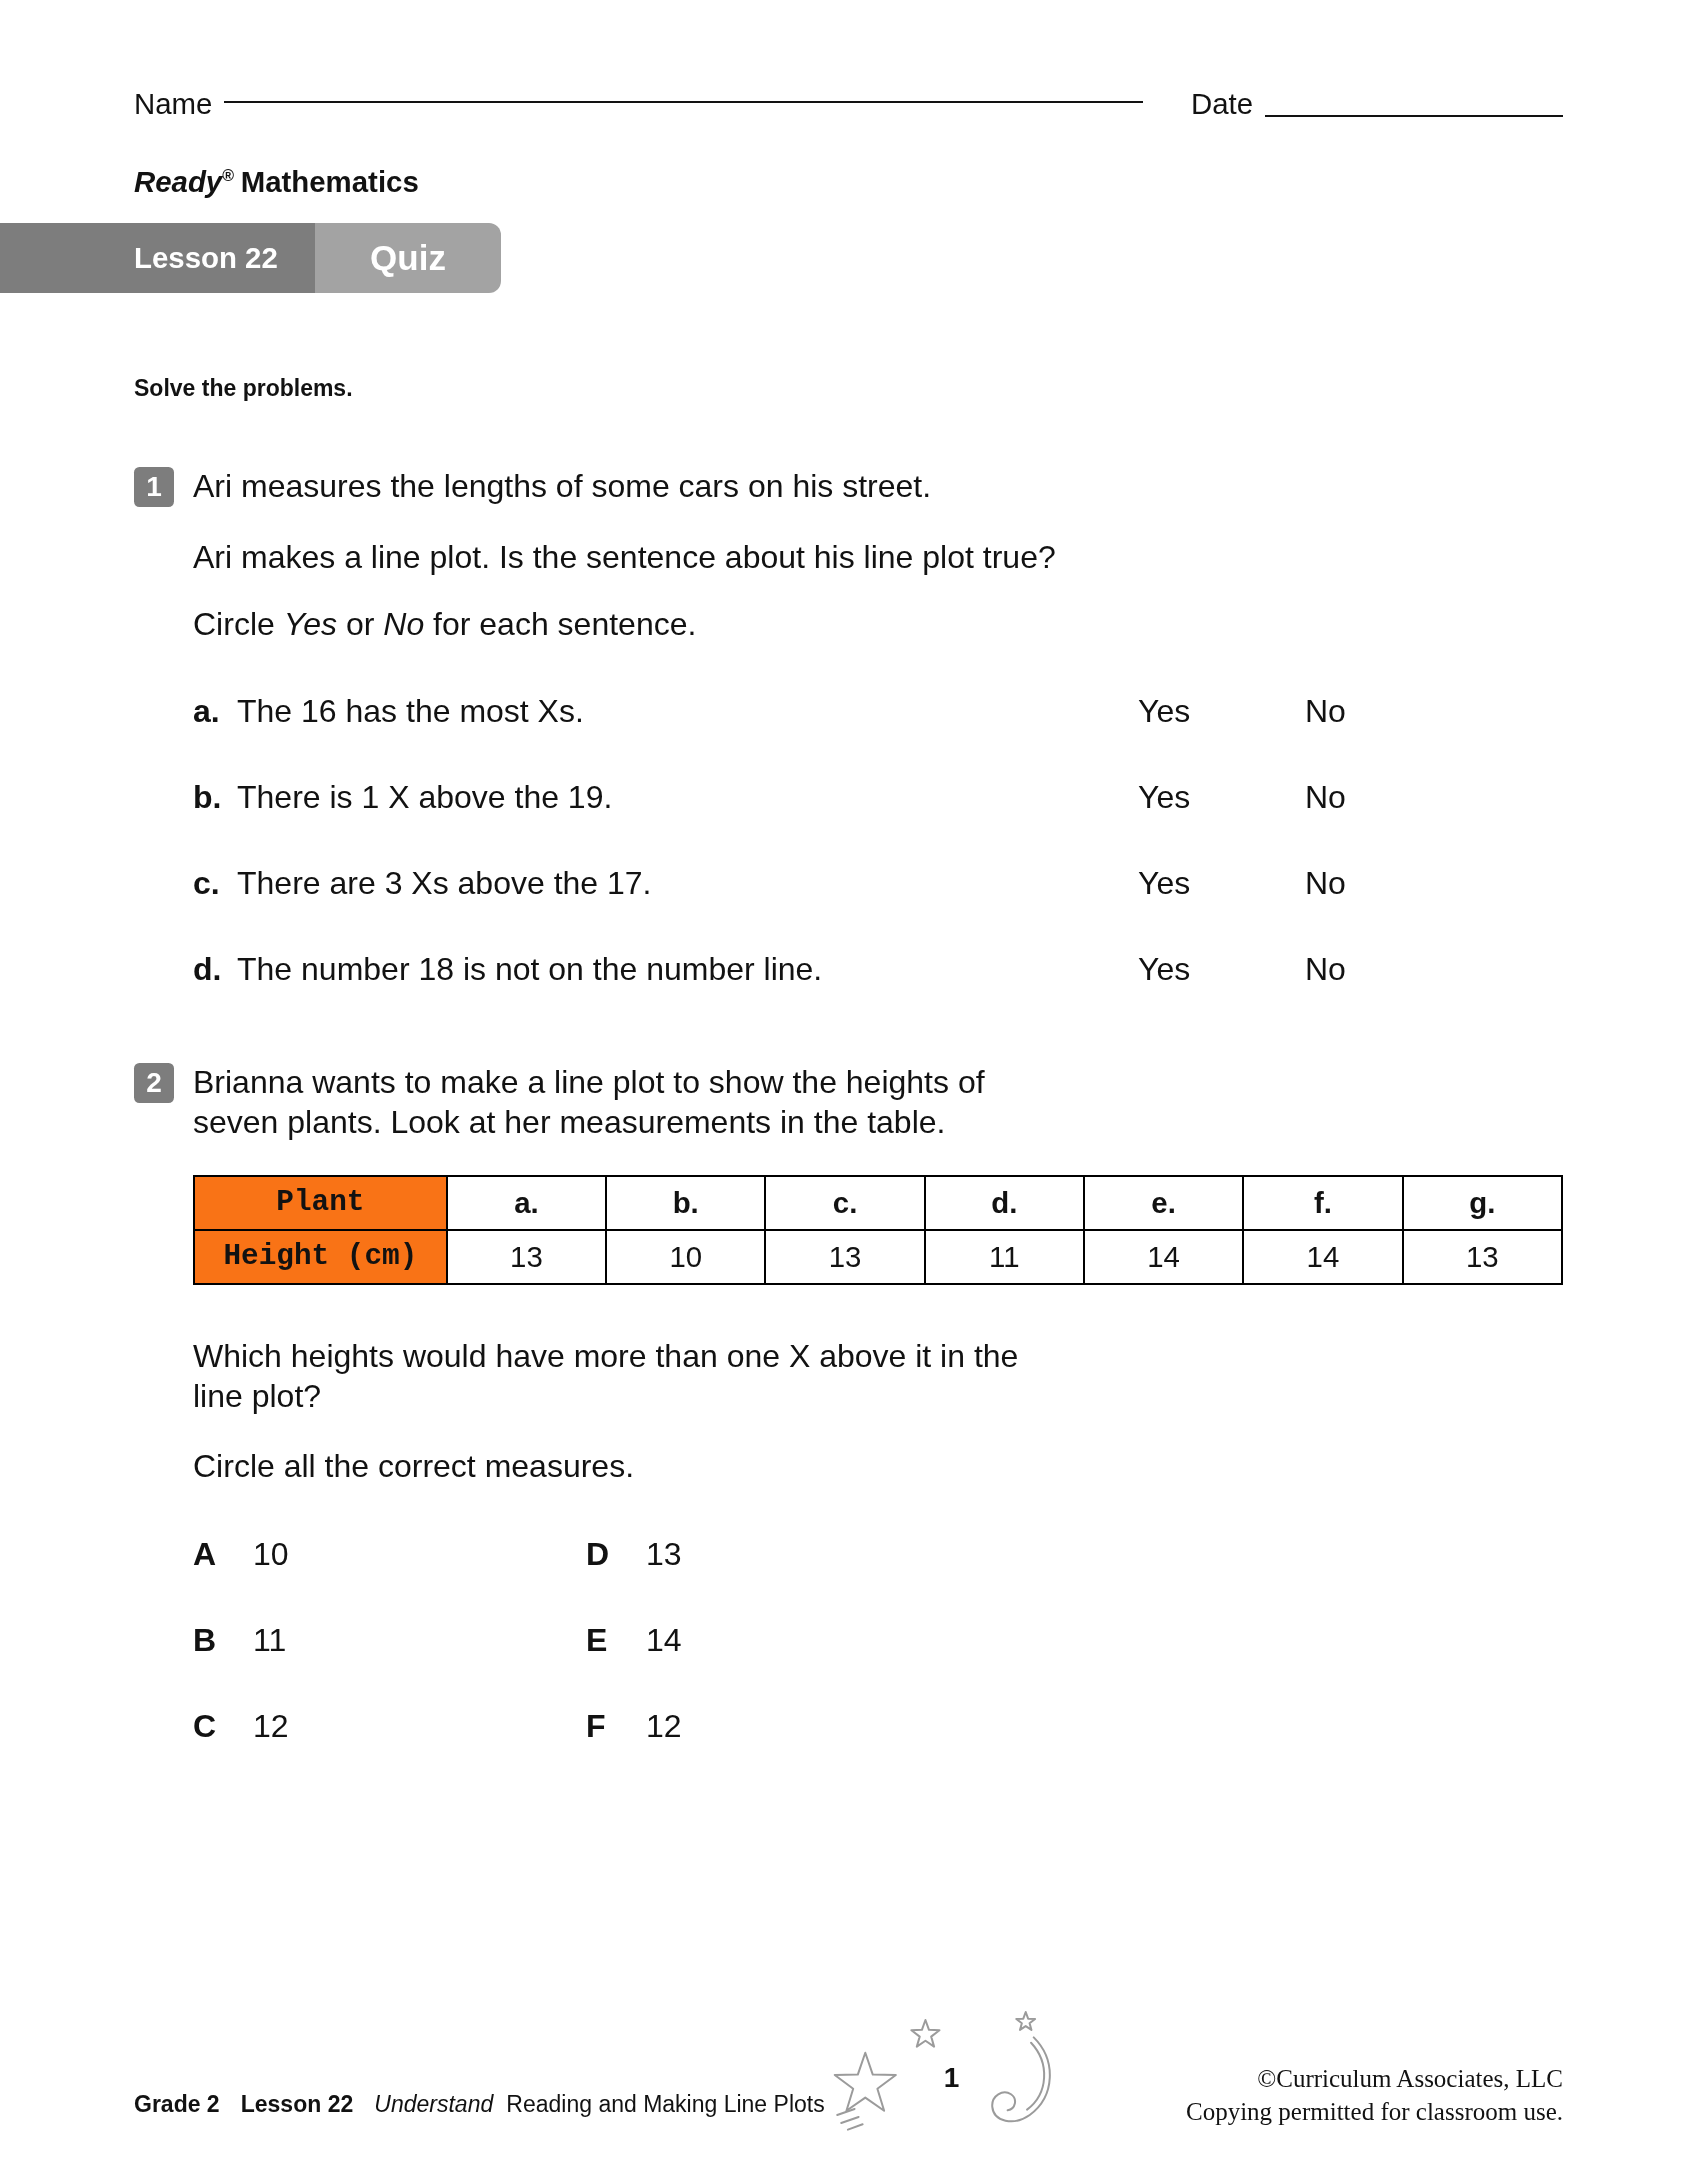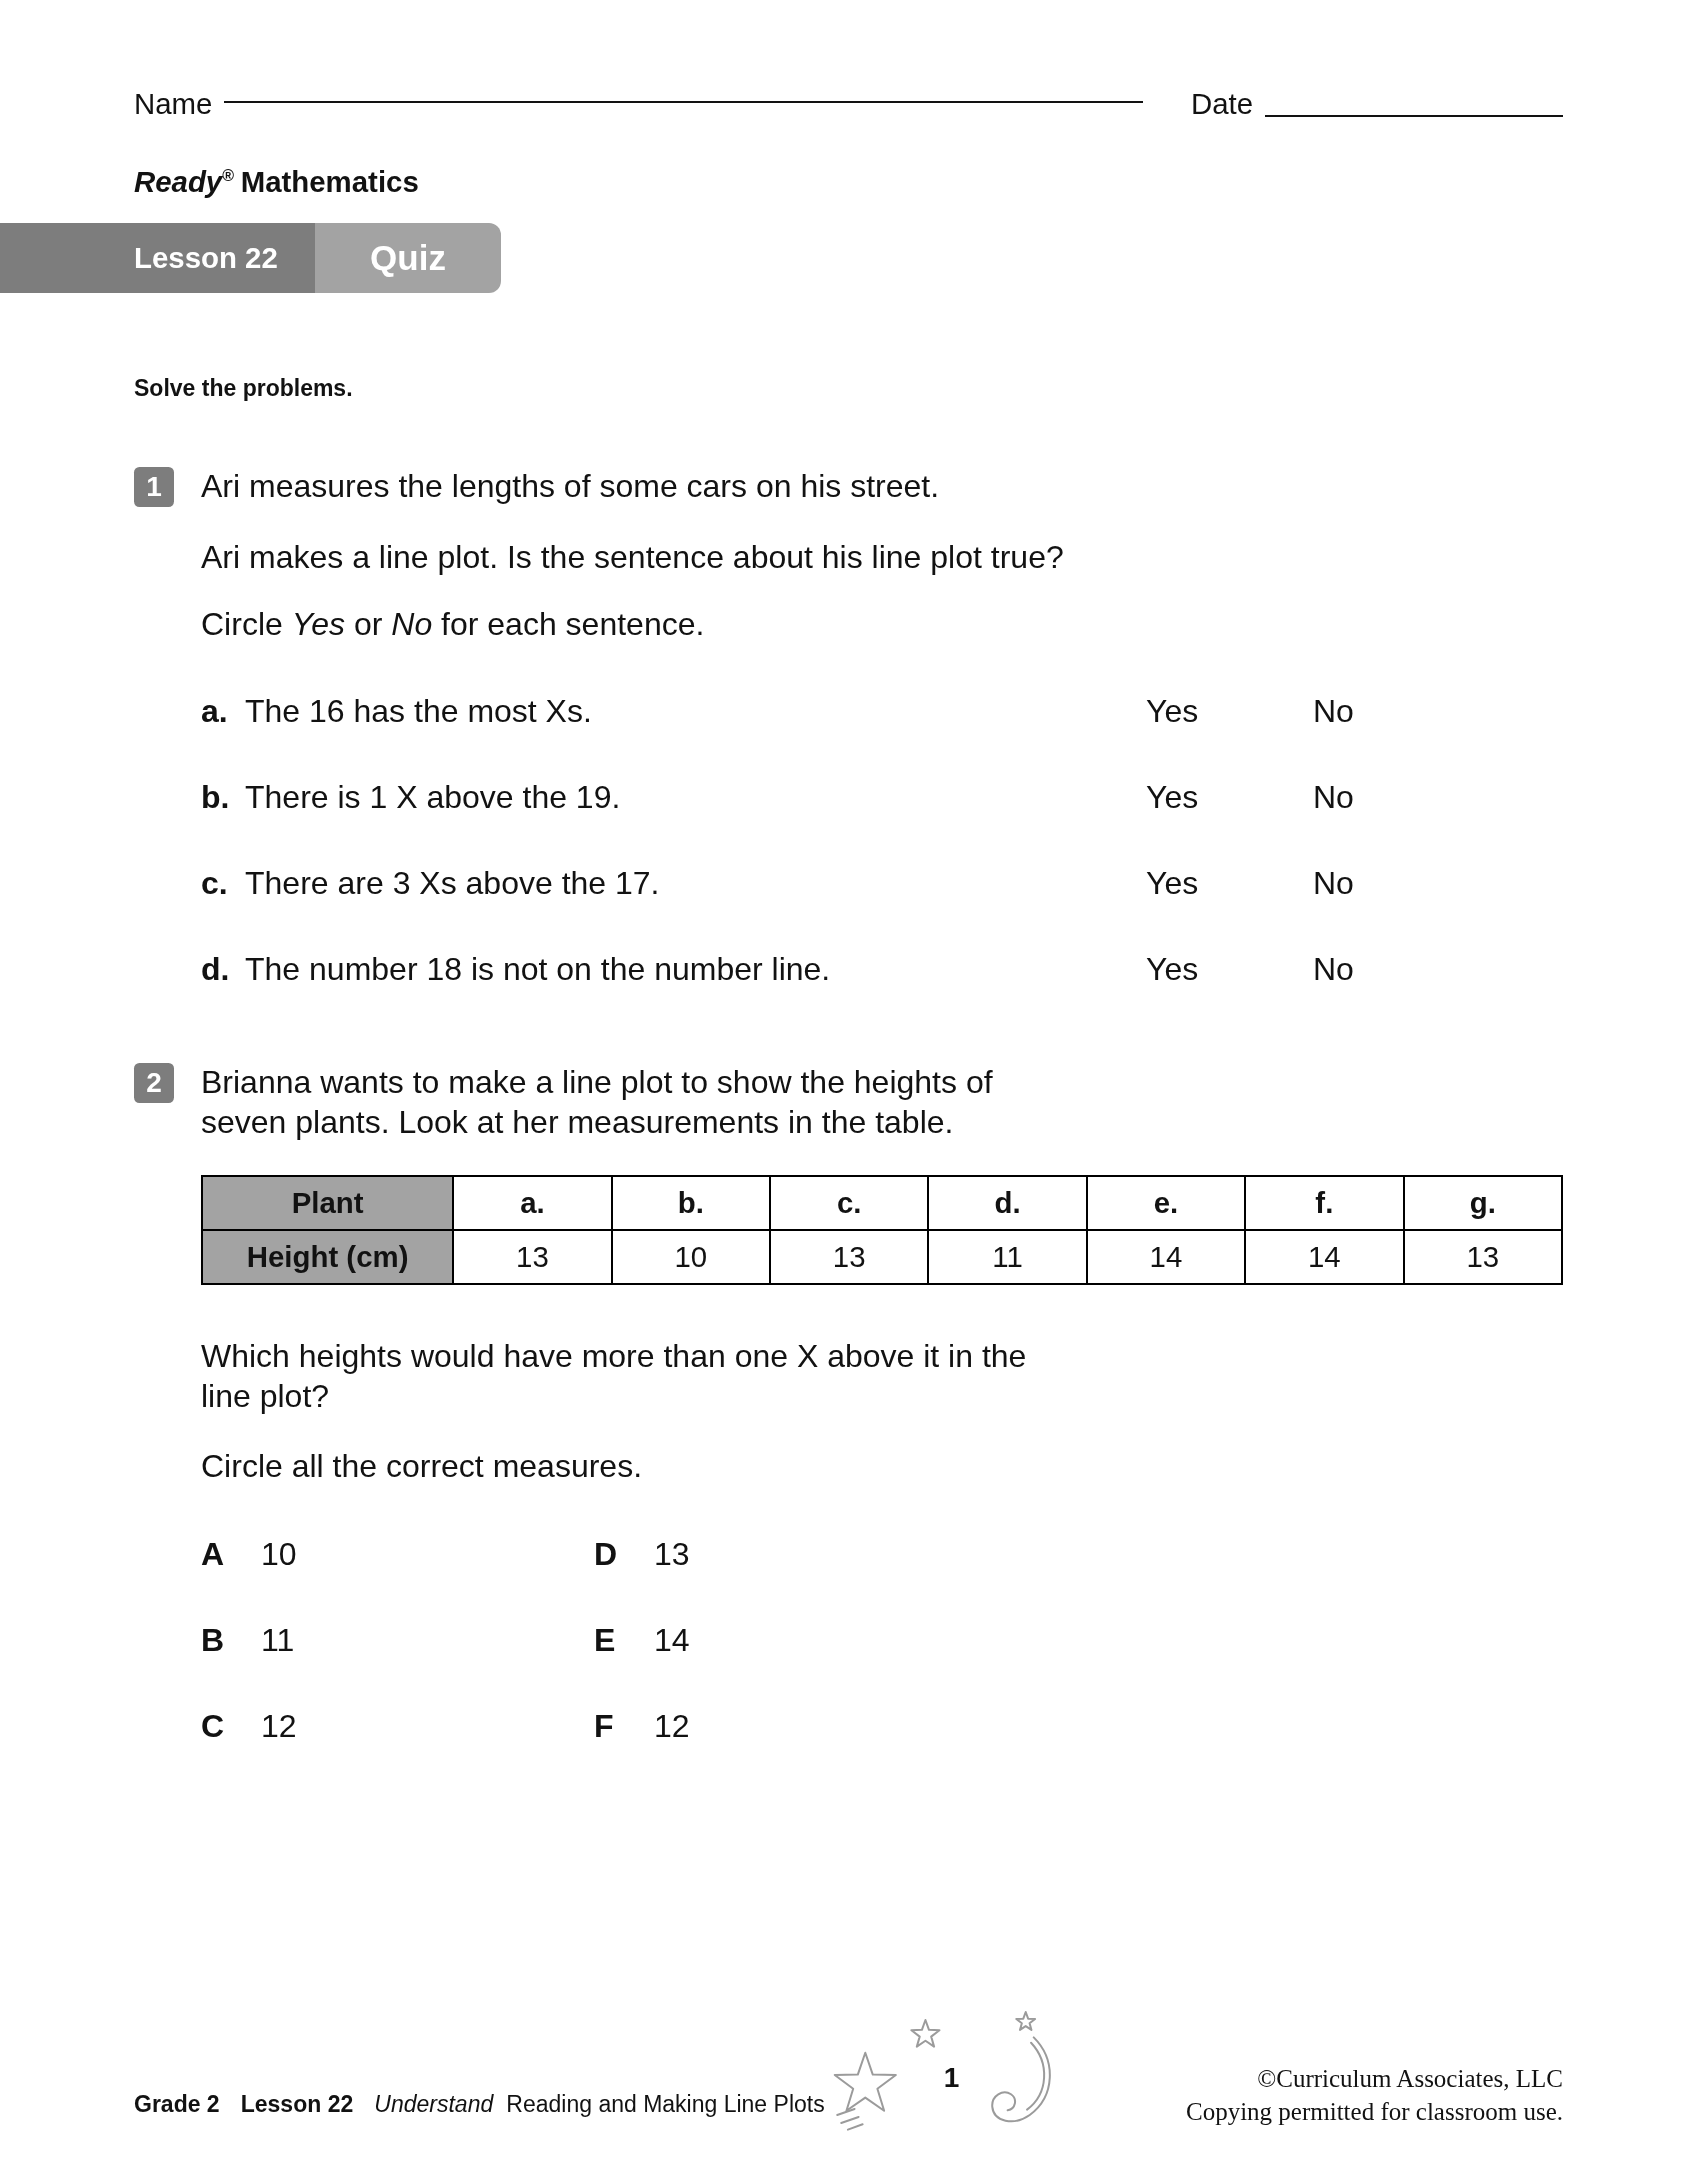--- a/index.html
+++ b/index.html
@@ -42,40 +42,40 @@
 
   .solve-heading { margin-top: 82px; font-size: 23px; font-weight: bold; }
 
   
   .problem { display: flex; margin-top: 64px; }
   .badge {
     width: 40px; height: 40px; background: #7d7d7d; color: #fff;
     font-size: 28px; font-weight: bold; border-radius: 5.4px; flex: none;
     display: flex; align-items: center; justify-content: center; margin-top: 1.3px;
   }
-  .pbody { margin-left: 27px; font-size: 32px; line-height: 40px; flex: 1; }
+  .pbody { margin-left: 19px; font-size: 32px; line-height: 40px; flex: 1; }
 
   .bullet-list { margin-top: 39px; }
   .bullet { display: flex; margin-bottom: 41px; }
   .bullet::before { content: "•"; margin-left: 28px; margin-right: 21.4px; font-size: 27px; }
 
   .q-line { margin-top: 31px; }
   .circle-line { margin-top: 27px; }
   .it { font-style: italic; }
 
   .yn-rows { margin-top: 47px; }
   .yn-row { display: grid; grid-template-columns: 945px 167px 1fr; margin-bottom: 46px; align-items: baseline; }
   .yn-text { display: flex; align-items: baseline; }
   .item-letter { font-weight: bold; width: 44px; flex: none; }
   .yn-opt { cursor: pointer; }
 
   
   .plant-table { border-collapse: collapse; margin-top: 33px; font-size: 29.4px; }
   .plant-table td { border: 2px solid #000; height: 52px; text-align: center; vertical-align: middle; padding: 0 6.7px; }
-  .plant-table .label-cell { width: 241px; background: #a3a3a3; font-weight: bold; }
+  .plant-table .label-cell { width: 241px; background: #f97316; font-weight: bold; font-family: Liberation Mono, monospace; }
   .plant-table .data-cell { width: 147px; }
   .plant-table .col-head { font-weight: bold; }
 
   .q2-line { margin-top: 51px; }
   .q2-line2 { margin-top: 0; }
   .circle-all { margin-top: 30px; }
 
   .choices { display: grid; grid-template-columns: 393px auto; row-gap: 46px; margin-top: 48px; justify-content: start; }
   .choice { display: flex; align-items: baseline; cursor: pointer; }
   .choice-letter { font-weight: bold; width: 60px; flex: none; }

